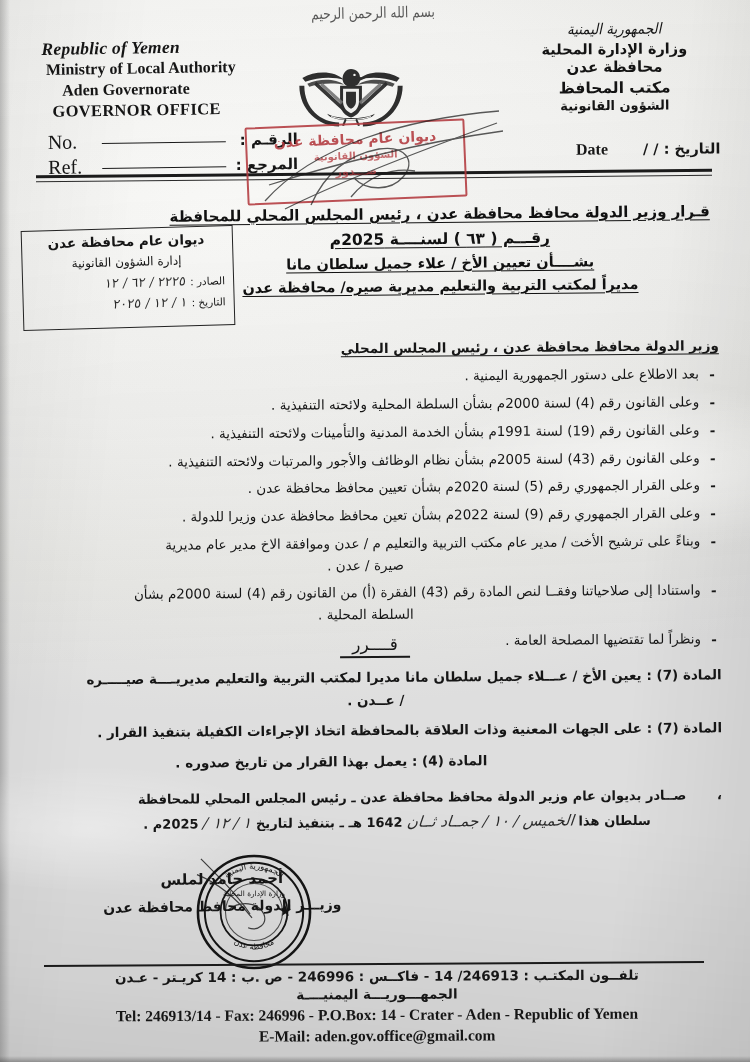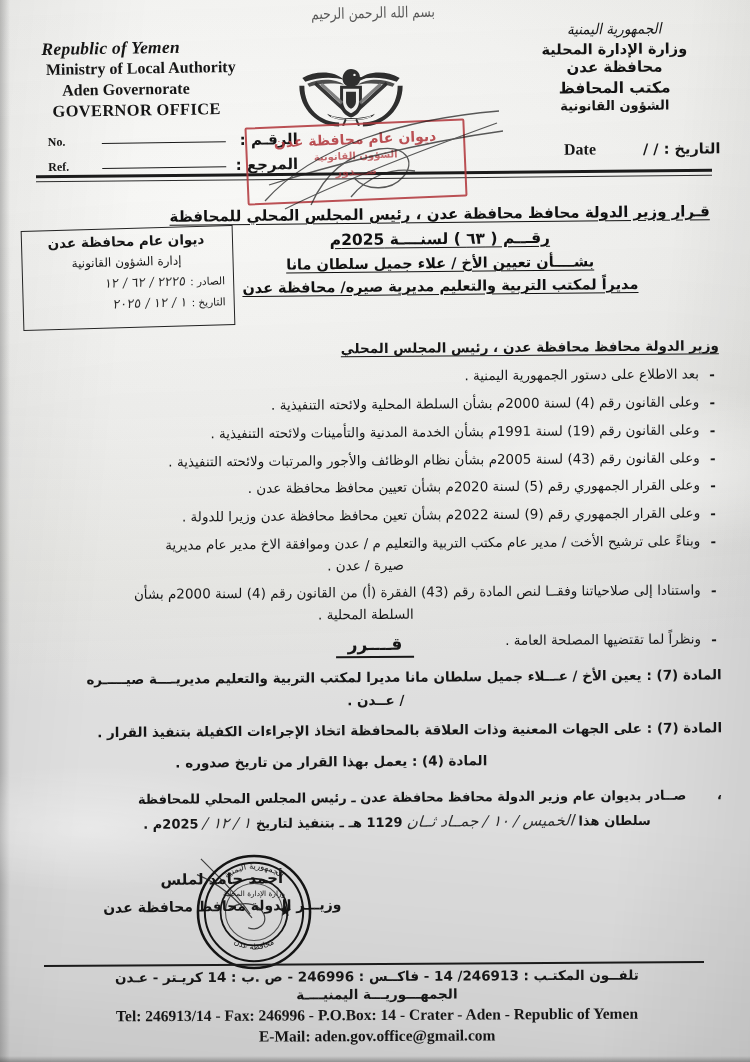--- a/index.html
+++ b/index.html
@@ -64,27 +64,27 @@
     transform:rotate(-0.5deg);
   }
   .hdr-ar .a1{font-family:"DejaVu Serif",serif;font-size:15px;font-style:italic;transform:scaleX(.9);display:block;}
   .hdr-ar .a2{font-size:14.5px;font-weight:bold;}
   .hdr-ar .a3{font-size:15px;font-weight:bold;letter-spacing:2.5px;}
   .hdr-ar .a4{font-size:15.5px;font-weight:bold;letter-spacing:3px;}
   .hdr-ar .a5{font-size:13px;font-weight:bold;letter-spacing:.5px;}
 
   .nos{position:absolute;left:48px;top:128px;width:250px;transform:rotate(-0.9deg);}
   .nos .row{display:flex;align-items:center;height:25px;}
-  .nos .en{font-family:"Liberation Serif",serif;font-weight:bold;font-size:12px;width:46px;}
+  .nos .en{font-family:"Liberation Serif",serif;font-weight:normal;font-size:20px;width:46px;}
   .nos .rule{flex:1;height:0;border-top:1.6px solid #1a1a1a;margin:0 8px;position:relative;top:2px;}
   .nos .ar{direction:rtl;font-weight:bold;font-size:15px;min-width:64px;text-align:right;}
 
   .datebox{position:absolute;right:30px;top:140px;direction:rtl;display:flex;align-items:center;gap:5px;
     font-weight:bold;font-size:14.5px;transform:rotate(-0.5deg);}
-  .datebox .en{font-family:"Liberation Serif",serif;font-size:16px;margin-right:42px;}
+  .datebox .en{font-family:"Liberation Serif",serif;font-size:16px;margin-right:30px;}
 
   .hdr-rule{position:absolute;left:36px;top:172px;width:676px;height:3px;
     background:linear-gradient(#1b1b1b,#1b1b1b);transform:rotate(-0.55deg);}
   .hdr-rule2{position:absolute;left:36px;top:178px;width:676px;height:1.3px;background:#2a2a2a;transform:rotate(-0.55deg);}
 
   
   .emblem{position:absolute;left:296px;top:60px;width:110px;height:72px;opacity:.92;}
 
   
   .redstamp{
@@ -131,21 +131,21 @@
             text-align:right;transform:rotate(-0.45deg);}
   .pre-head{font-size:13.5px;font-weight:bold;text-decoration:underline;text-underline-offset:3px;
             margin-bottom:10px;padding-left:140px;}
   .clause{display:flex;gap:6px;font-size:13.5px;line-height:1.62;margin-bottom:5px;align-items:flex-start;}
   .clause .dash{flex:0 0 14px;text-align:center;padding-top:1px;font-weight:bold;}
   .clause .txt{flex:1;}
   .clause .cont{display:block;text-align:center;}
 
   .qarrar{position:absolute;left:0;right:0;top:634px;text-align:center;transform:rotate(-0.45deg);}
   .qarrar span{
-    display:inline-block;direction:rtl;font-size:17px;font-weight:bold;letter-spacing:6px;
+    display:inline-block;direction:rtl;font-size:17px;font-weight:normal;letter-spacing:6px;
     border-bottom:2.4px solid #191919;padding:0 12px 2px 12px;
   }
 
   .articles{position:absolute;right:28px;top:667px;width:692px;direction:rtl;transform:rotate(-0.45deg);}
   .art{font-size:13.5px;font-weight:bold;line-height:1.6;margin-bottom:9px;}
   .art .no{white-space:nowrap;}
   .art .sub{display:block;text-align:center;margin-top:1px;}
   .art.a2{text-align:right;}
   .art.a3{text-align:center;padding-right:90px;}
 
@@ -365,21 +365,21 @@
   <div class="issue layer">
     <div class="i1">
       <span class="bullet">،</span>
       <span>صــادر بديوان عام وزير الدولة محافظ محافظة عدن ـ رئيس المجلس المحلي للمحافظة</span>
     </div>
     <div class="i2">
       <span>سلطان هذا</span>
       <span class="hw">الخميس</span>
       <span class="hw">/ ١٠ /</span>
       <span class="hw">جمــاد ثــان</span>
-      <span>1129 هـ</span>
+      <span>1642 هـ</span>
       <span>ـ بتنفيذ لتاريخ</span>
       <span class="hw">١</span>
       <span class="hw">/ ١٢ /</span>
       <span>2025م .</span>
     </div>
   </div>
 
   <div class="signblk layer">
     <div class="nm">أحمد حامد لملس</div>
     <div class="ti">وزيـــر الدولة محافظ محافظة عدن</div>

